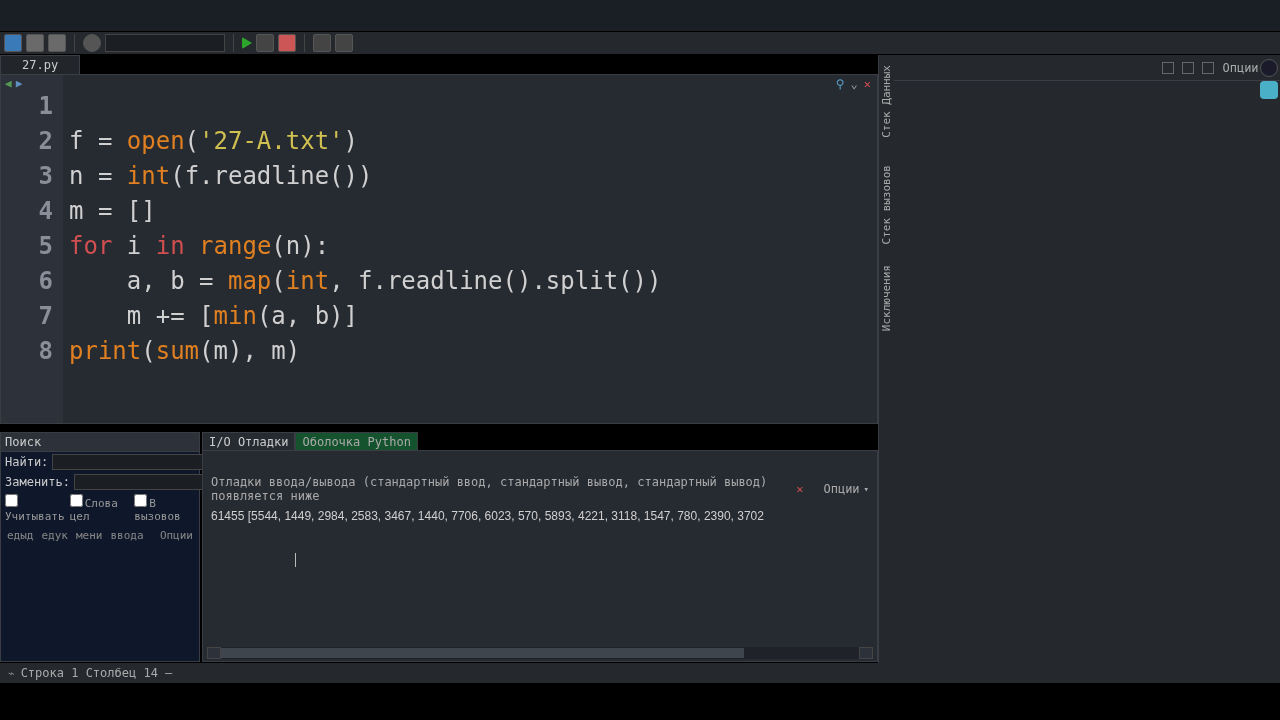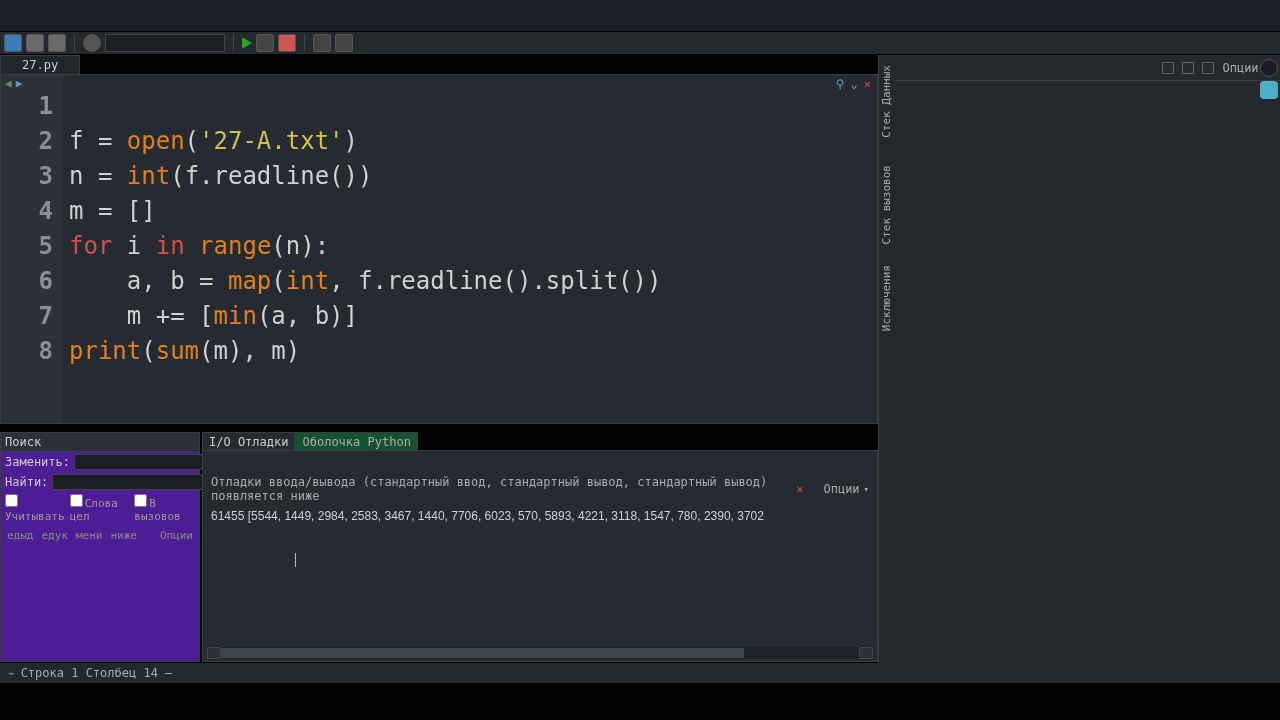--- a/index.html
+++ b/index.html
@@ -129,21 +129,21 @@
   .far-right{
     position:absolute; top:55px; right:0; width:20px; height:60px;
     display:flex; flex-direction:column; gap:4px;
     padding-top:4px;
   }
   .far-right .pill{width:18px;height:18px;border-radius:50%;}
   .pill.dark{background:#1a1a2a;border:1px solid #555;}
   .pill.blue{background:#4ab0c8;border-radius:4px;}
   .bottom-left {
     position:absolute; top:432px; left:0; width:200px; height:230px;
-    background:#4c1d95;
+    background:#0f172a;
     border:1px solid #3a3e44;
     font-size:12px;
   }
   .bottom-left .tabhdr{
     background:#2d323a; padding:2px 4px;
     border-bottom:1px solid #3a3e44;
   }
   .bottom-left .row{
     display:flex; align-items:center; padding:2px 4px; gap:4px;
   }
@@ -275,39 +275,39 @@
 </div>
 <div class="right-body"></div>
 <div class="far-right">
   <div class="pill dark"></div>
   <div class="pill blue"></div>
 </div>
 
 <div class="bottom-left">
   <div class="tabhdr">Поиск</div>
   <div class="row">
-    <span>Заменить:</span>
+    <span>Найти:</span>
     <input type="text" style="">
     <div class="dropbtn"></div>
   </div>
   <div class="row">
-    <span>Найти:</span>
+    <span>Заменить:</span>
     <input type="text" style="">
     <div class="dropbtn"></div>
   </div>
   <div class="checks">
     <label><input type="checkbox" style=""><span>Учитывать</span></label>
     <label><input type="checkbox" style=""><span>Слова цел</span></label>
     <label><input type="checkbox" style=""><span>В вызовов</span></label>
   </div>
   <div class="btnrow">
     <span>едыд</span>
     <span>едук</span>
     <span>мени</span>
-    <span>ниже</span>
+    <span>ввода</span>
     <span style="margin-left:auto">Опции</span>
   </div>
 </div>
 
 <div class="bottom-tabs">
   <div class="tab active">I/O Отладки</div>
   <div class="tab">Оболочка Python</div>
 </div>
 
 <div class="debug-panel">

